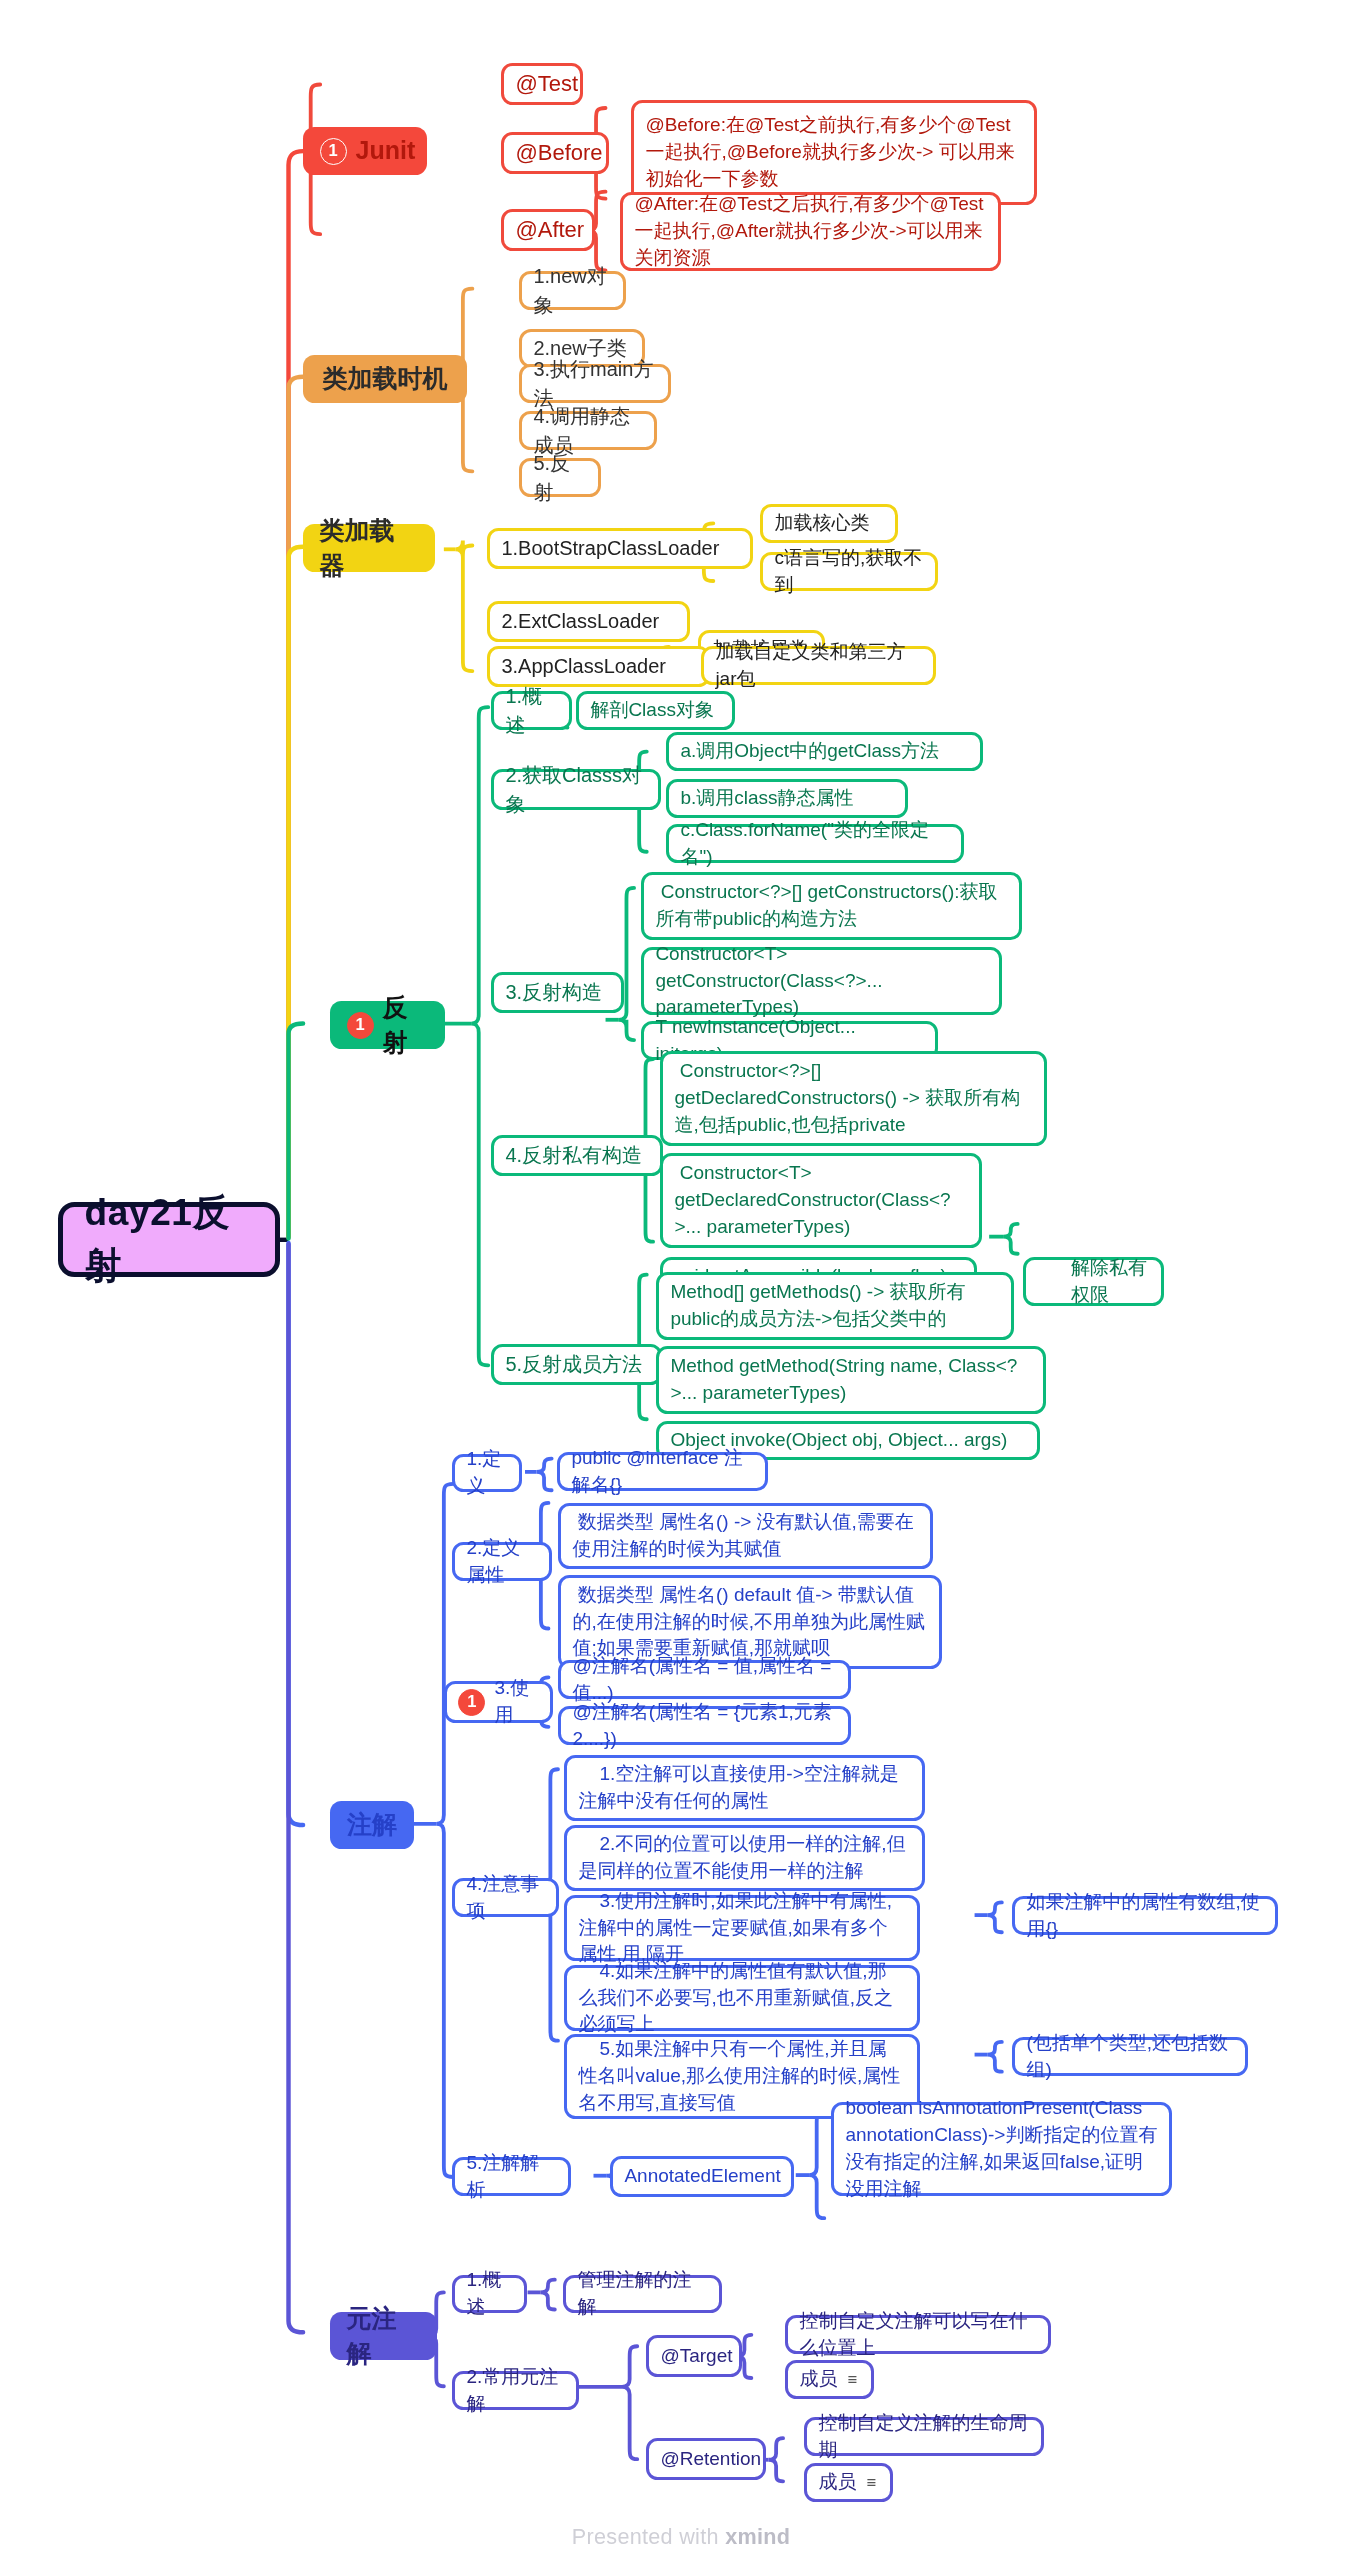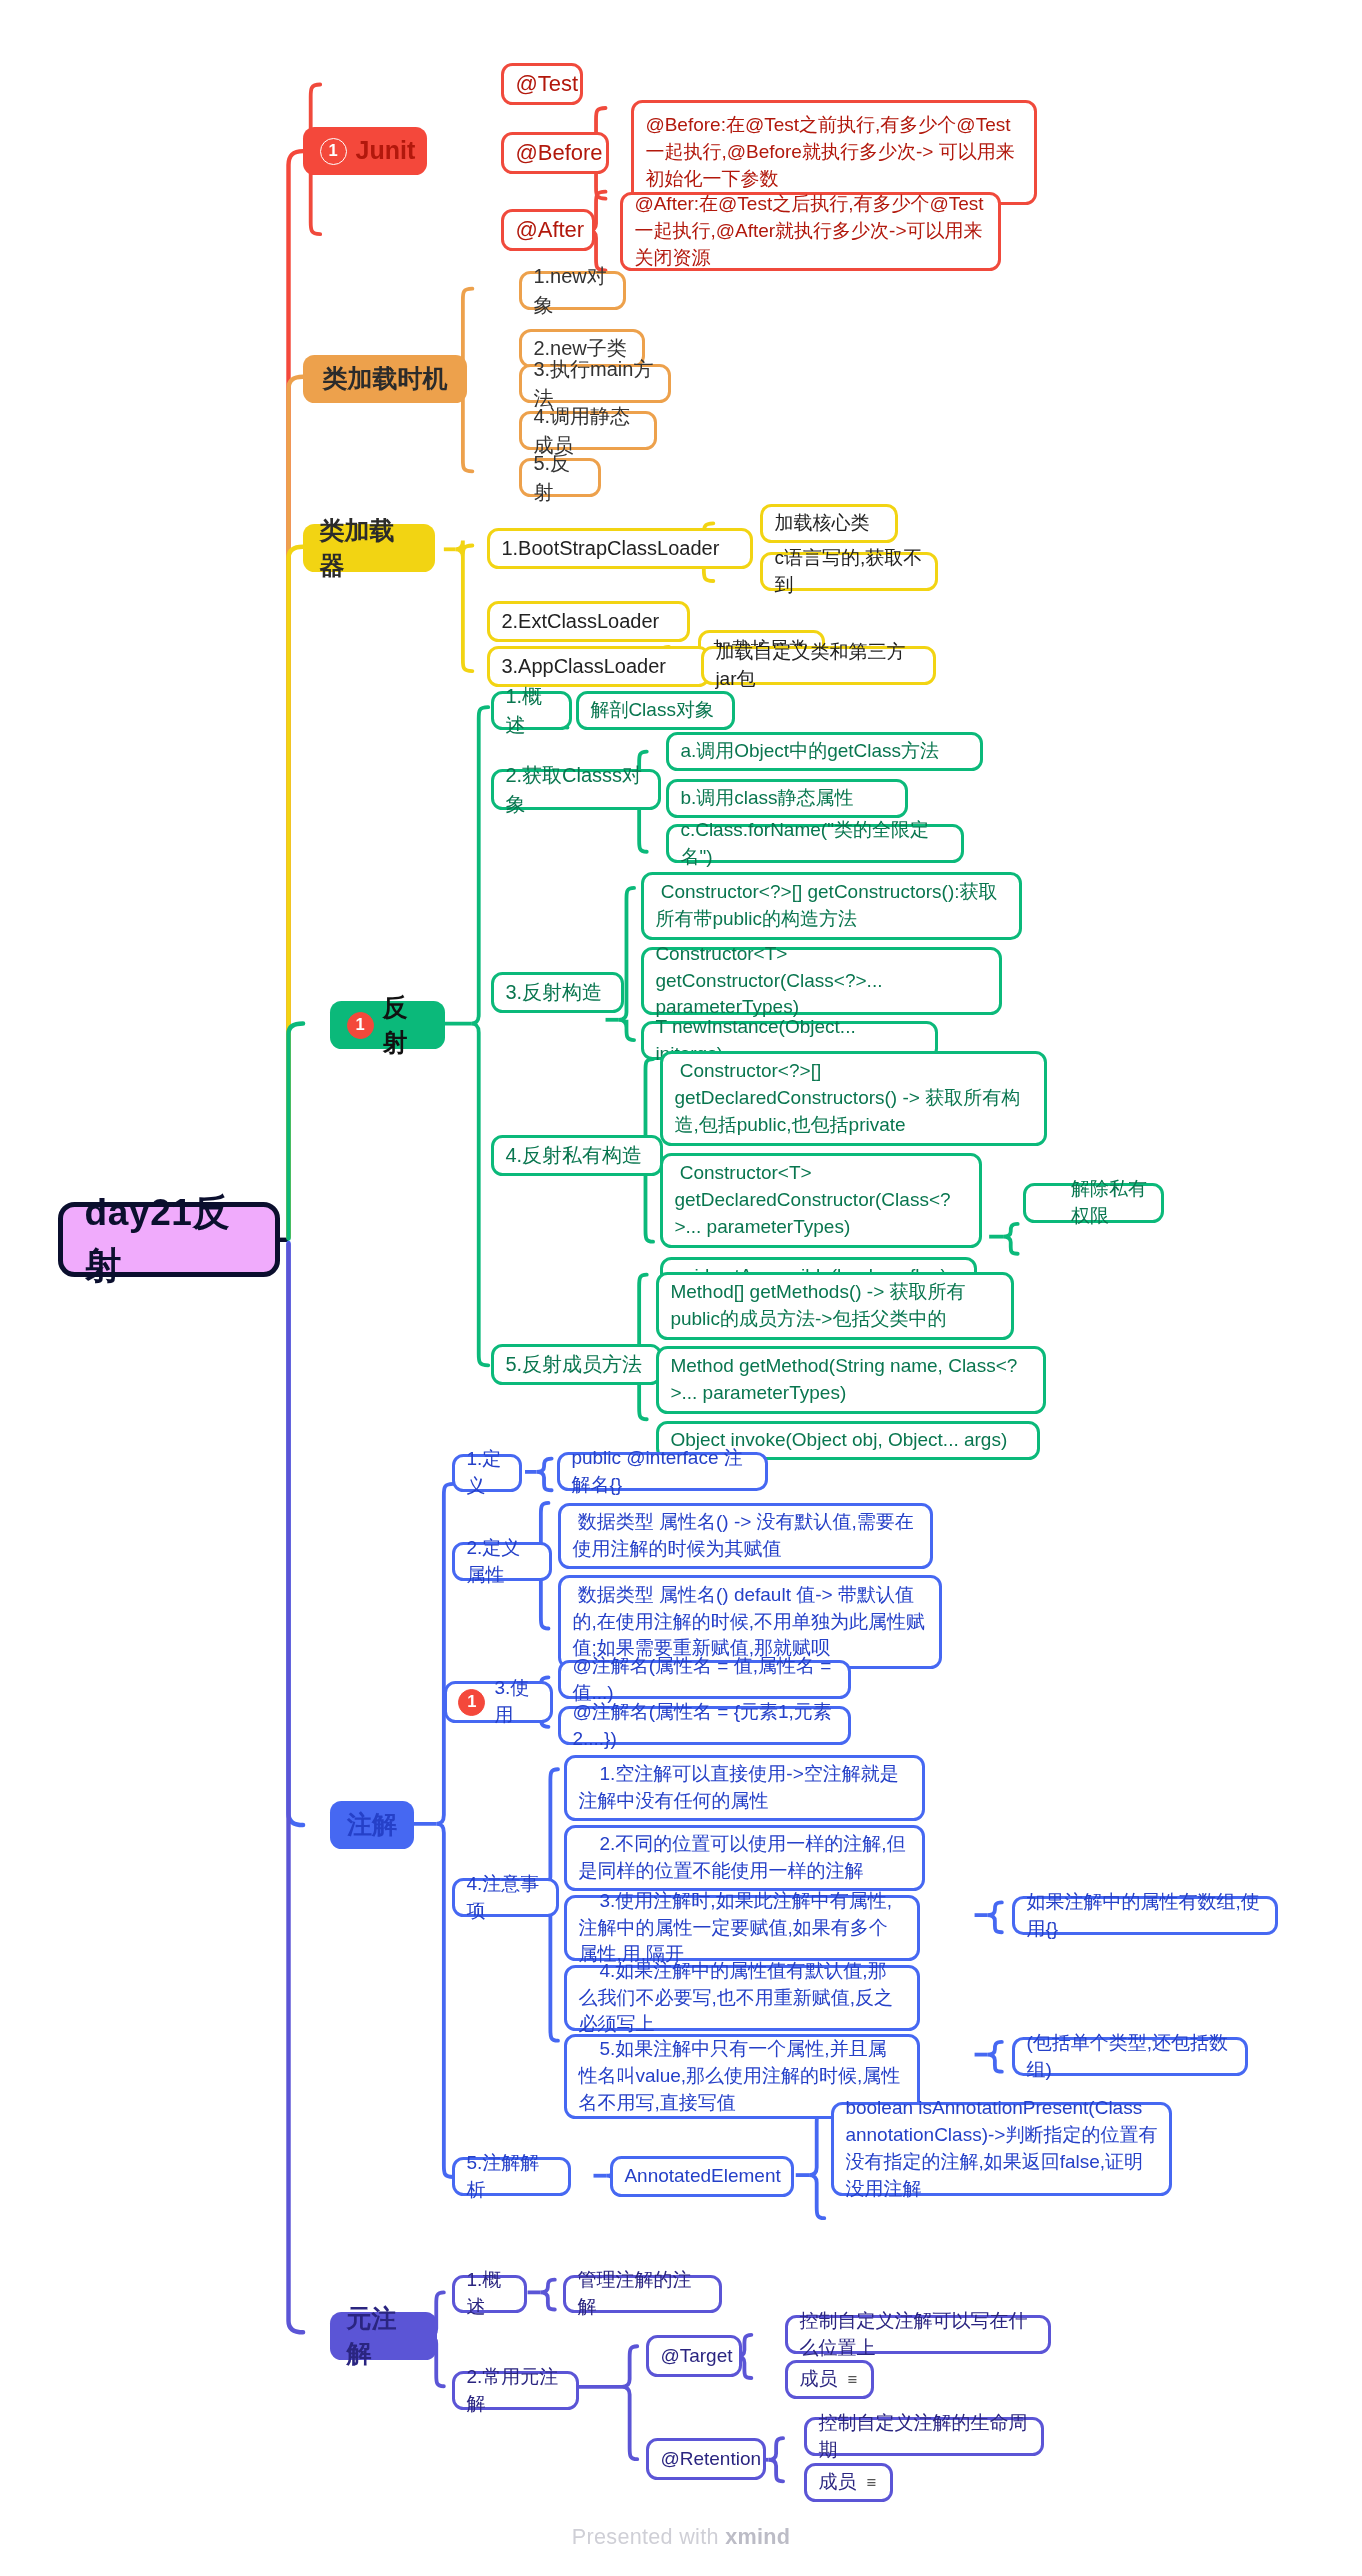--- a/index.html
+++ b/index.html
@@ -329,21 +329,21 @@
   </div>
   <div class="node green s30" style="left:660px;top:1153px;width:322px;height:95px;">
     <span class="txt"> Constructor&lt;T&gt; getDeclaredConstructor(Class&lt;?&gt;... parameterTypes)</span>
   </div>
   <div class="node green s30" style="left:660px;top:1051px;width:387px;height:95px;">
     <span class="txt"> Constructor&lt;?&gt;[] getDeclaredConstructors() -&gt; 获取所有构造,包括public,也包括private</span>
   </div>
   <div class="node green s30" style="left:660px;top:1257px;width:317px;height:39px;">
     <span class="txt">void setAccessible(boolean flag)</span>
   </div>
-  <div class="node green s30" style="left:1023px;top:1183px;width:141px;height:40px;padding-left:45px;">
+  <div class="node green s30" style="left:1023px;top:1257px;width:141px;height:49px;padding-left:45px;">
     <span class="txt">解除私有权限</span>
   </div>
 
   <div class="node green s32" style="left:491px;top:1344px;width:171px;height:41px;">
     <span class="txt">5.反射成员方法</span>
   </div>
   <div class="node green s30" style="left:656px;top:1272px;width:358px;height:68px;">
     <span class="txt">Method[] getMethods() -&gt; 获取所有public的成员方法-&gt;包括父类中的</span>
   </div>
   <div class="node green s30" style="left:656px;top:1346px;width:390px;height:68px;">

